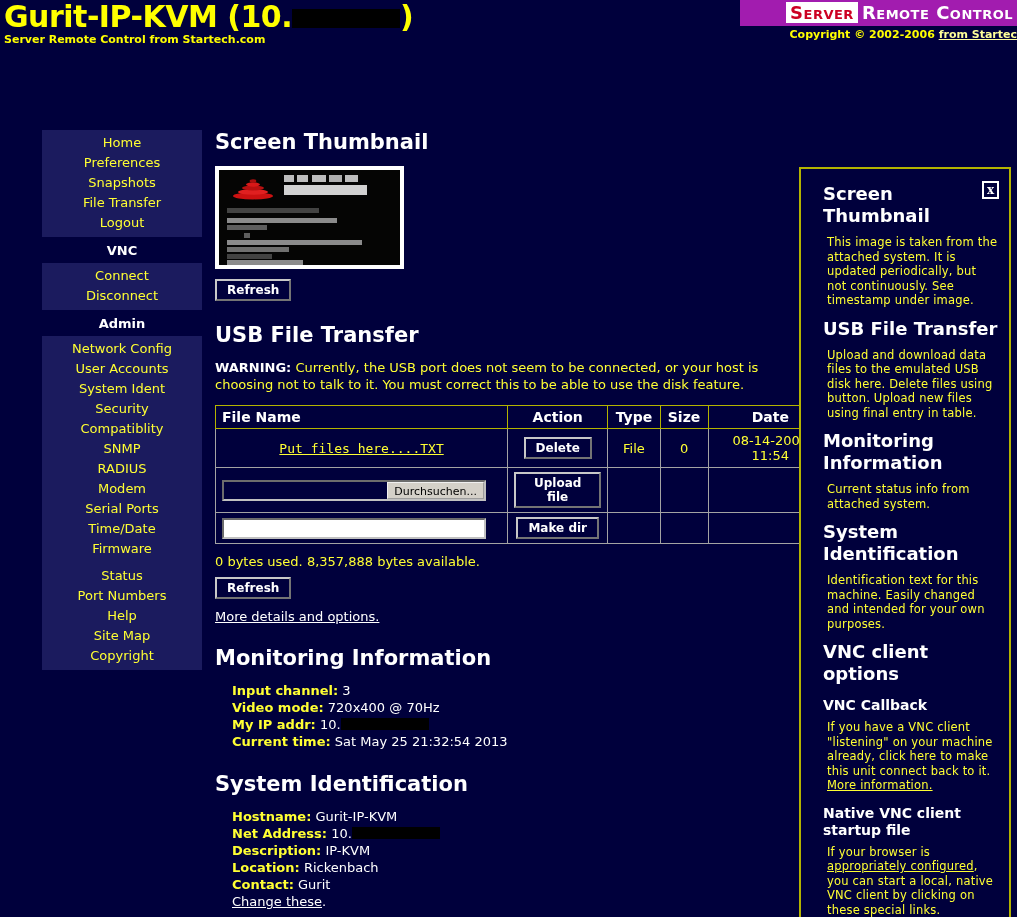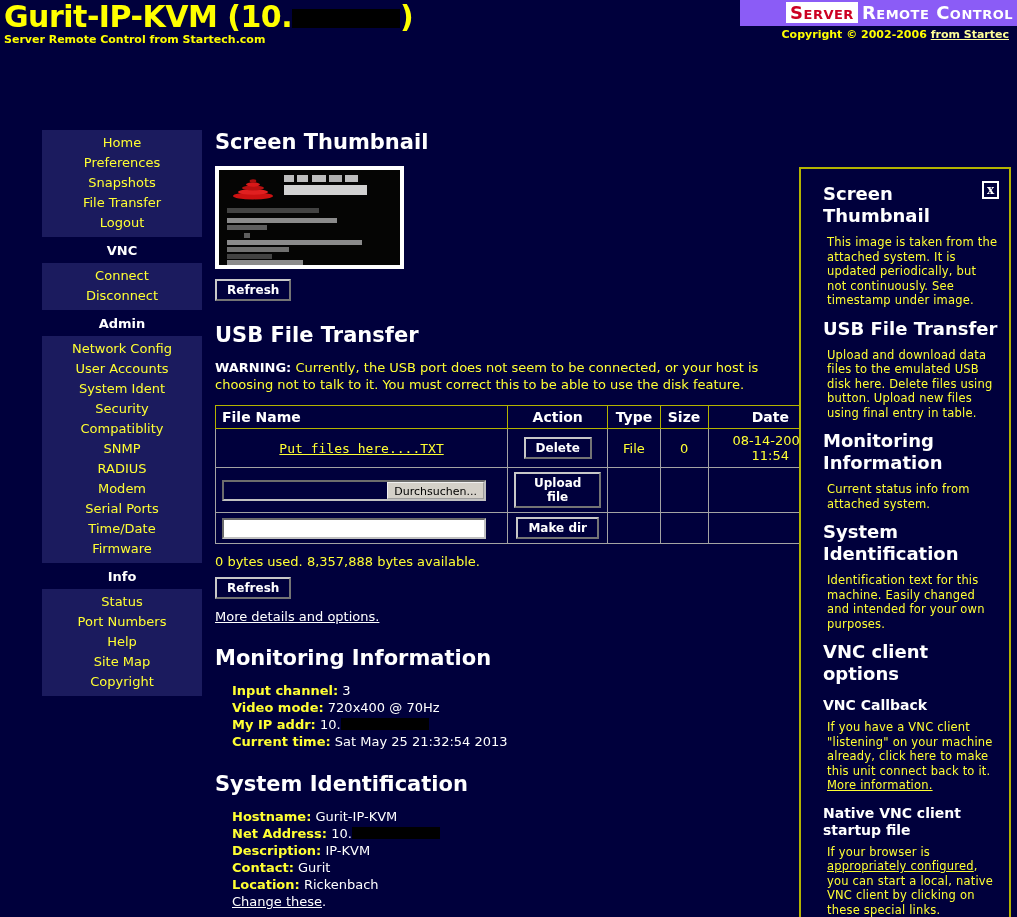--- a/index.html
+++ b/index.html
@@ -37,21 +37,21 @@
     font-weight: bold;
     line-height: 13px;
     margin-top: 1px;
     white-space: nowrap;
   }
   #brand-block {
     position: absolute; right: 0px; top: 0px;
     text-align: right;
   }
   #brand-bar {
-    background: #8b5cf6;
+    background: #a21caf;
     padding: 2px 4px 11px 2px;
     display: block;
     height: 26px;
     width: 277px;
     overflow: hidden;
     white-space: nowrap;
   }
   #brand-server {
     background: #ffffff; color: #cc0022;
     font-weight: bold; font-size: 18px;
@@ -63,21 +63,21 @@
     vertical-align: middle;
   }
   #brand-rest {
     color: #ffffff; font-weight: bold; font-size: 18px;
     font-variant: small-caps; letter-spacing: 0.5px;
     display: inline-block; line-height: 21px;
     vertical-align: middle; padding-left: 4px;
   }
   #copyright {
     color: #ffff00; font-size: 11px; font-weight: bold;
-    padding-top: 2px; padding-right: 8px; white-space: nowrap;
+    padding-top: 2px; padding-right: 0px; white-space: nowrap;
   }
   #copyright a { color: #ffff99; }
 
   
   #layout { position: relative; width: 1017px; }
 
   
   #sidebar {
     position: absolute; left: 42px; top: 82px;
     width: 160px; text-align: center;
@@ -259,21 +259,20 @@
       <a class="nav-item" href="#">Security</a>
       <a class="nav-item" href="#">Compatiblity</a>
       <a class="nav-item" href="#">SNMP</a>
       <a class="nav-item" href="#">RADIUS</a>
       <a class="nav-item" href="#">Modem</a>
       <a class="nav-item" href="#">Serial Ports</a>
       <a class="nav-item" href="#">Time/Date</a>
       <a class="nav-item" href="#">Firmware</a>
     </div>
 
-    <div class="nav-head">Info</div>
     <div class="nav-group">
       <a class="nav-item" href="#">Status</a>
       <a class="nav-item" href="#">Port Numbers</a>
       <a class="nav-item" href="#">Help</a>
       <a class="nav-item" href="#">Site Map</a>
       <a class="nav-item" href="#">Copyright</a>
     </div>
   </div>
 
   <div id="main">
@@ -394,26 +393,26 @@
       </div>
       <div>
         <span class="k">Net Address:</span>
         <span class="v">10.</span><span class="redact" style="width:88px"></span>
       </div>
       <div>
         <span class="k">Description:</span>
         <span class="v">IP-KVM</span>
       </div>
       <div>
+        <span class="k">Location:</span>
+        <span class="v">Rickenbach</span>
+      </div>
+      <div>
         <span class="k">Contact:</span>
         <span class="v">Gurit</span>
-      </div>
-      <div>
-        <span class="k">Location:</span>
-        <span class="v">Rickenbach</span>
       </div>
       <div>
         <a href="#">Change these</a><span class="v">.</span>
       </div>
     </div>
 
   </div>
 
   <div id="help">
     <div id="help-close">x</div>

